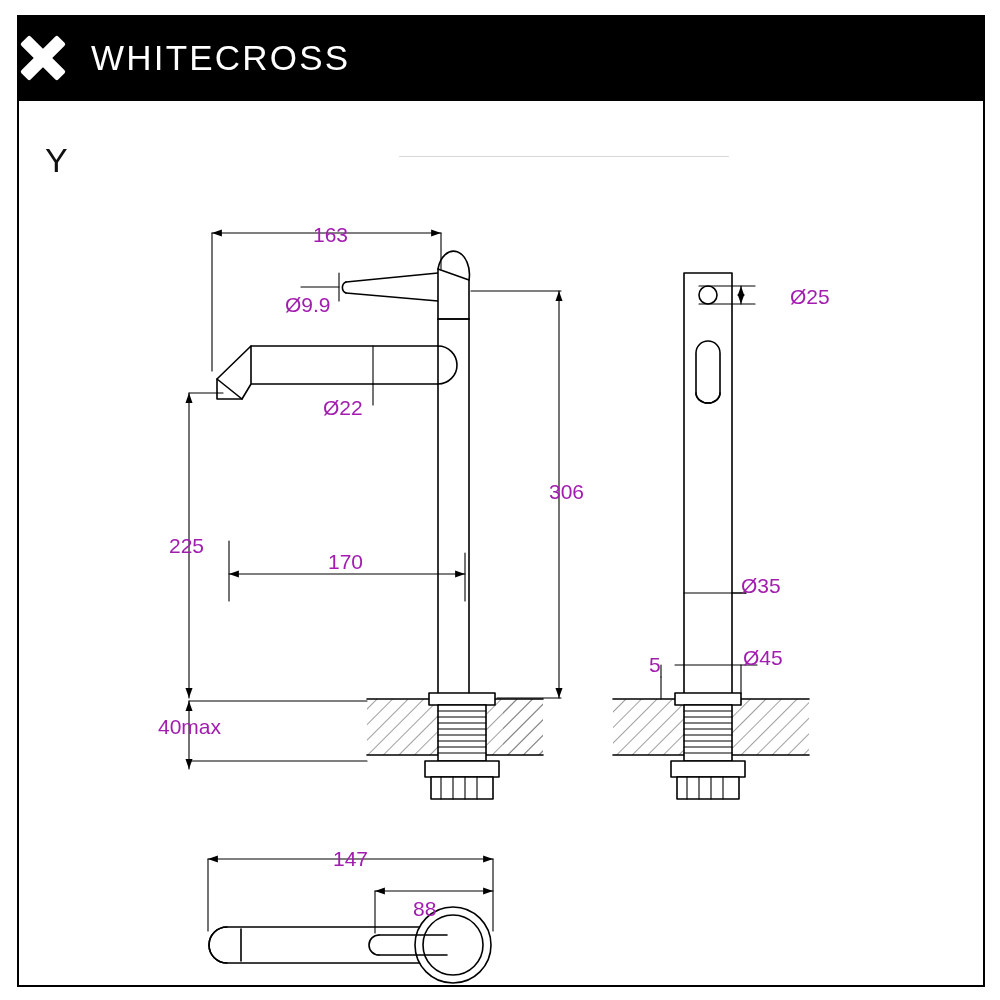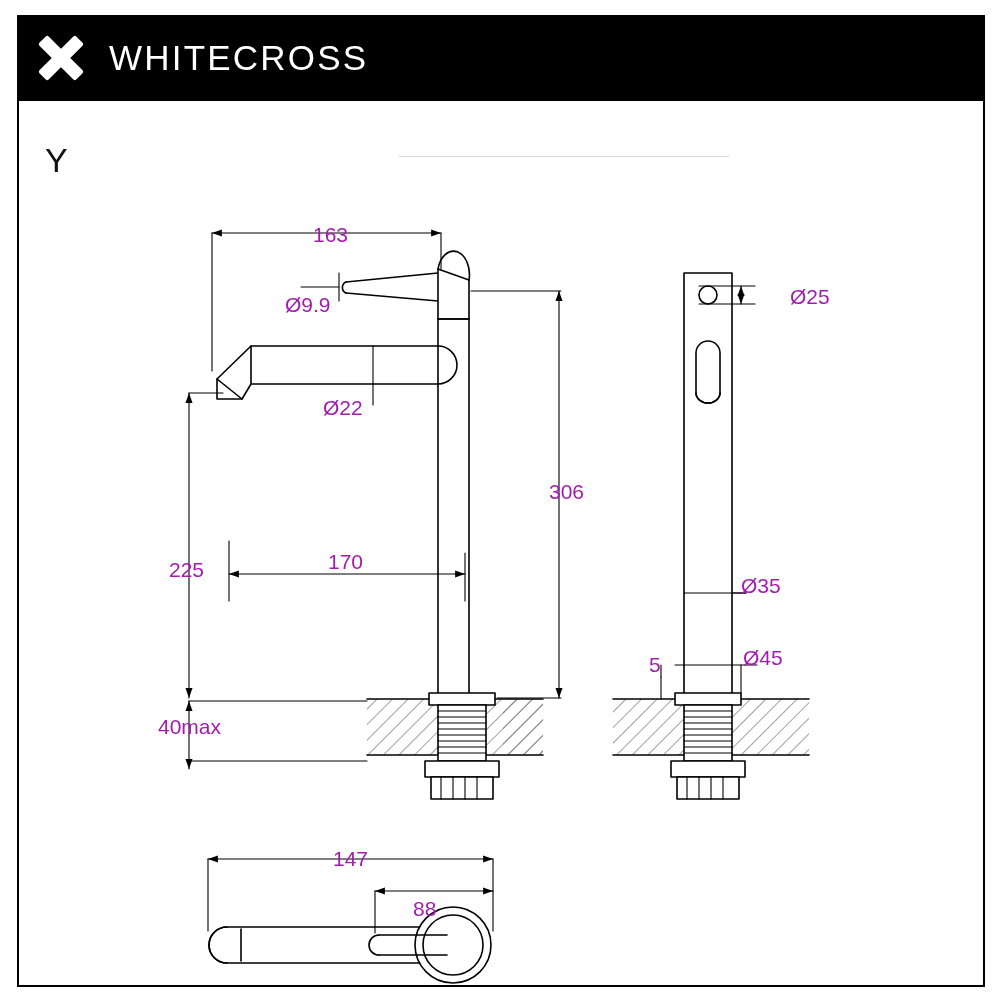--- a/index.html
+++ b/index.html
@@ -22,21 +22,20 @@
   
   .header-bar {
     position: absolute;
     left: 16px;
     top: 14px;
     width: 968px;
     height: 86px;
     background: #000000;
     display: flex;
     align-items: center;
-    padding-left: 18px;
     box-sizing: border-box;
   }
   .logo-mark {
     width: 52px;
     height: 52px;
     position: relative;
     flex: 0 0 auto;
   }
   .logo-mark span {
     position: absolute;
@@ -287,21 +286,21 @@
         <line x1="374" y1="890" x2="492" y2="890" marker-start="url(#arrStart)" marker-end="url(#arrEnd)"></line>
         <line x1="374" y1="890" x2="374" y2="932"></line>
       </g>
     </g>
   </svg>
 
   <div class="dim-text big" style="left:312px;top:222px;">163</div>
   <div class="dim-text big" style="left:284px;top:292px;">Ø9.9</div>
   <div class="dim-text big" style="left:322px;top:395px;">Ø22</div>
   <div class="dim-text big" style="left:548px;top:479px;">306</div>
-  <div class="dim-text big" style="left:168px;top:533px;margin-top:24px;">225</div>
+  <div class="dim-text big" style="left:168px;top:533px;">225</div>
   <div class="dim-text big" style="left:327px;top:549px;">170</div>
   <div class="dim-text big" style="left:157px;top:714px;">40max</div>
 
   <div class="dim-text big" style="left:742px;top:284px;margin-left:47px;">Ø25</div>
   <div class="dim-text big" style="left:740px;top:573px;">Ø35</div>
   <div class="dim-text big" style="left:742px;top:645px;">Ø45</div>
   <div class="dim-text big" style="left:648px;top:652px;">5</div>
 
   <div class="dim-text big" style="left:332px;top:846px;">147</div>
   <div class="dim-text big" style="left:412px;top:896px;">88</div>

